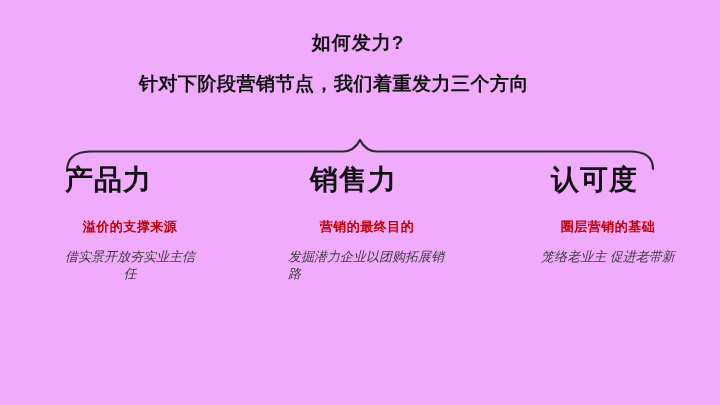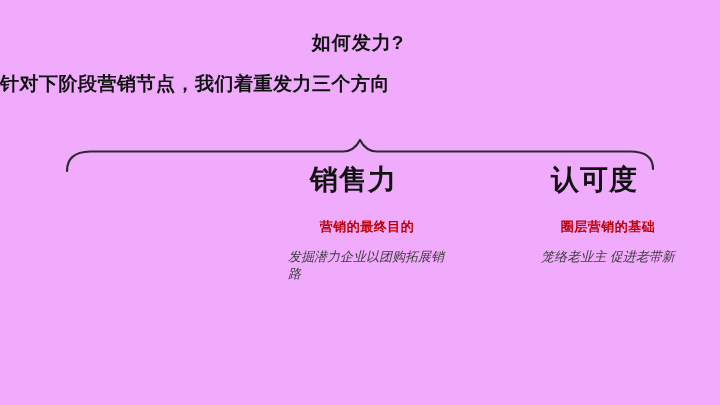--- a/index.html
+++ b/index.html
@@ -22,23 +22,23 @@
     width: 716px;
     text-align: center;
     font-size: 19px;
     font-weight: 700;
     color: #111111;
     letter-spacing: 1px;
   }
   .slide-subtitle {
     position: absolute;
     top: 71px;
-    left: 0;
+    left: 16px;
     width: 636px;
-    text-align: left;
+    text-align: center;
     font-size: 19px;
     font-weight: 700;
     color: #111111;
     letter-spacing: 0.5px;
   }
   .brace-wrap {
     position: absolute;
     left: 60px;
     top: 135px;
     width: 600px;
@@ -90,20 +90,25 @@
   <div class="slide-title">如何发力?</div>
 
   <div class="slide-subtitle">针对下阶段营销节点，我们着重发力三个方向</div>
 
   <div class="brace-wrap">
     <svg width="600" height="42" viewBox="0 0 600 42">
       <path d="M7,36 Q7,17 30,16.5 L283,16.5 Q294,16.5 300,5 Q306,16.5 317,16.5 L570,16.5 Q593,16.5 593,34" fill="none" stroke="#2b2b2b" stroke-width="2.2" stroke-linecap="round" stroke-linejoin="round"></path>
     </svg>
   </div>
 
+  <div class="column col-1">
+    <h2>产品力</h2>
+    <div class="tagline" style="color:#C00000;">溢价的支撑来源</div>
+    <div class="description">借实景开放夯实业主信任</div>
+  </div>
 
   <div class="column col-2">
     <h2>销售力</h2>
     <div class="tagline" style="color:#C00000;">营销的最终目的</div>
     <div class="description">发掘潜力企业以团购拓展销路</div>
   </div>
 
   <div class="column col-3">
     <h2>认可度</h2>
     <div class="tagline" style="color:#C00000;">圈层营销的基础</div>

